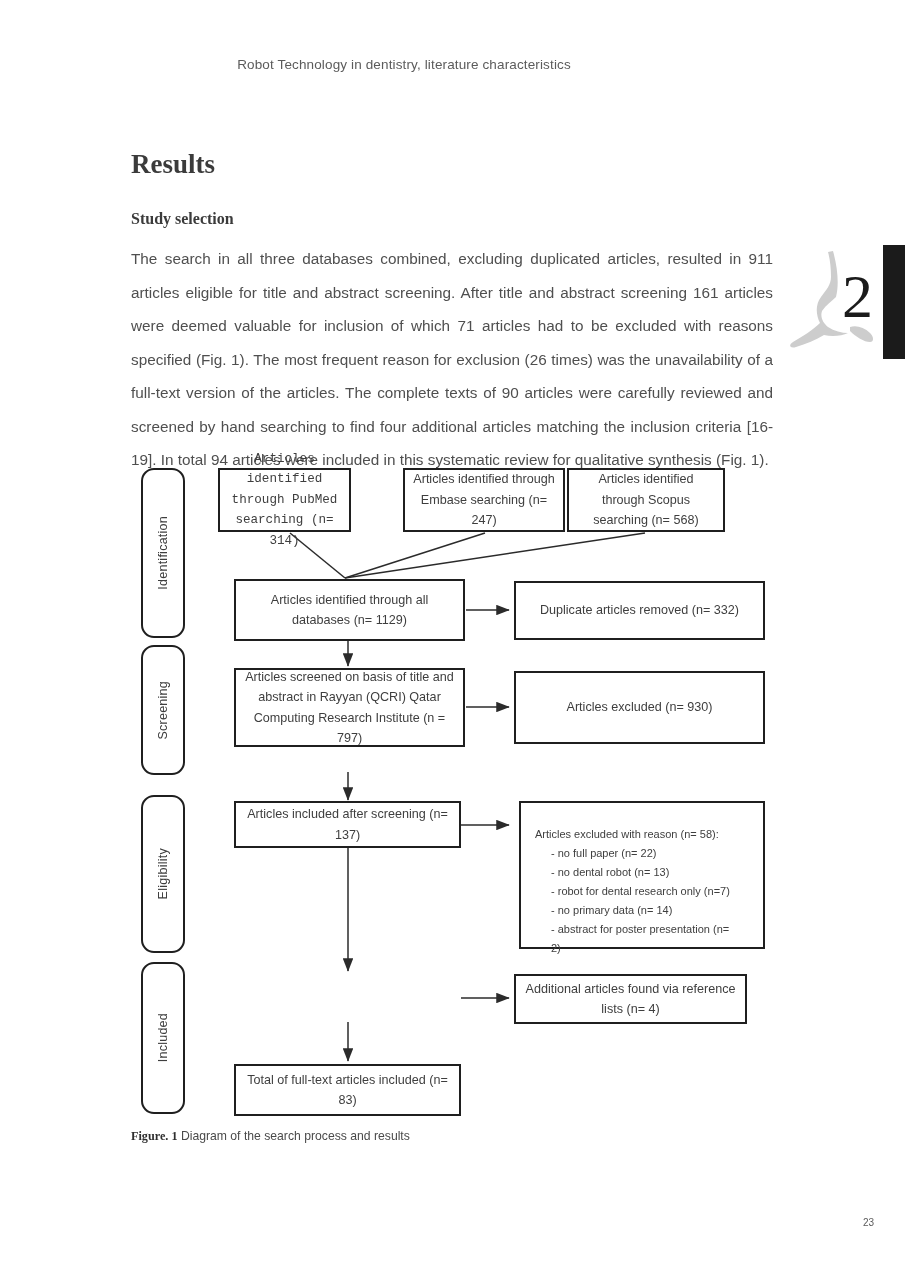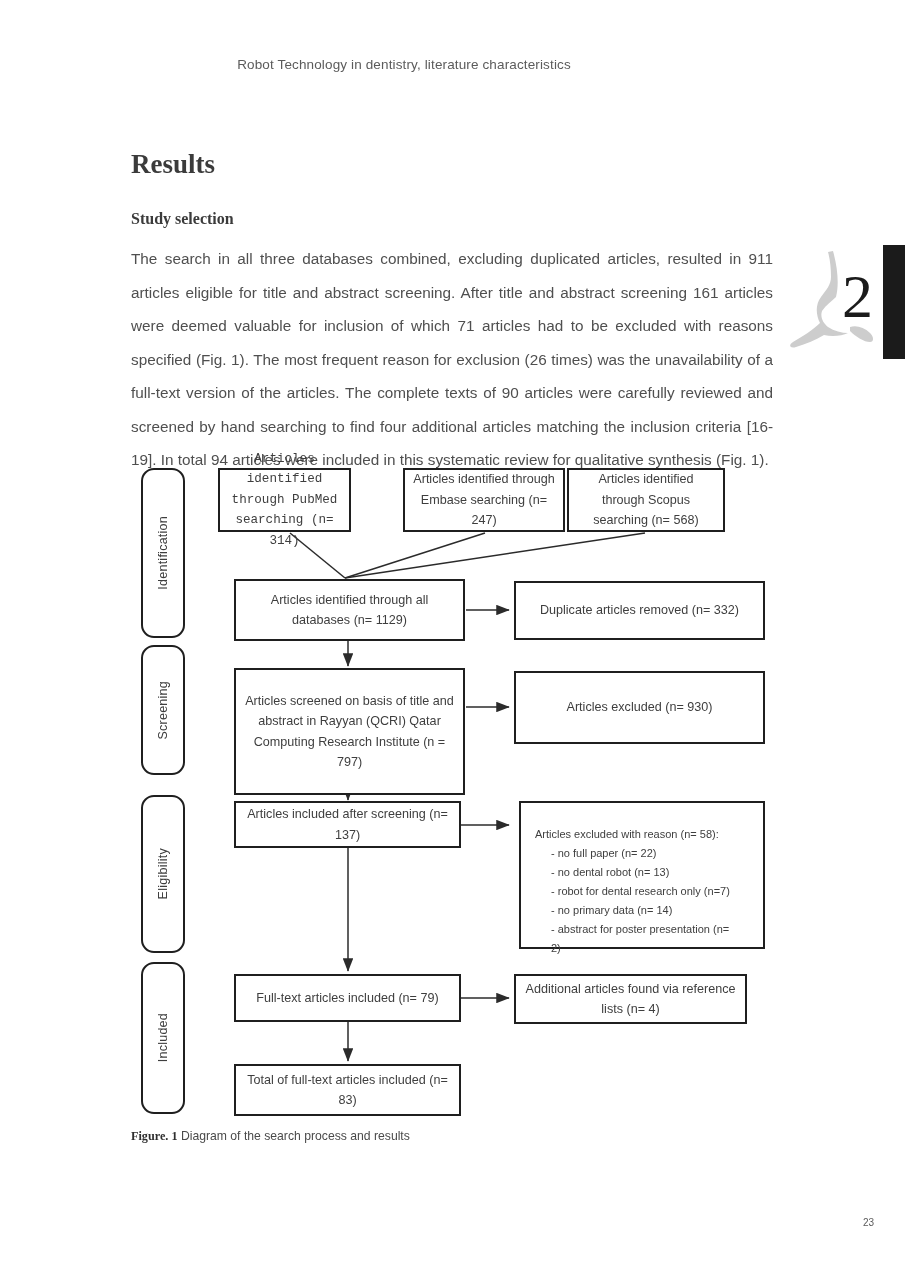--- a/index.html
+++ b/index.html
@@ -230,36 +230,35 @@
       <span>Included</span>
     </div>
 
     <div class="box node" style="left:218px; top:468px; width:133px; height:64px;font-family:Liberation Mono, monospace;">Articles identified through PubMed searching (n= 314)</div>
     <div class="box node" style="left:403px; top:468px; width:162px; height:64px;">Articles identified through Embase searching (n= 247)</div>
     <div class="box node" style="left:567px; top:468px; width:158px; height:64px;">Articles identified through Scopus searching (n= 568)</div>
 
     <div class="box node" style="left:234px; top:579px; width:231px; height:62px;">Articles identified through all databases (n= 1129)</div>
     <div class="box node" style="left:514px; top:581px; width:251px; height:59px;">Duplicate articles removed (n= 332)</div>
 
-    <div class="box node" style="left:234px; top:668px; width:231px; height:127px;">Articles screened on basis of title and abstract in Rayyan (QCRI) Qatar Computing Research Institute (n = 797)</div>
+    <div class="box node" style="left:234px; top:668px; width:231px; height:79px;">Articles screened on basis of title and abstract in Rayyan (QCRI) Qatar Computing Research Institute (n = 797)</div>
     <div class="box node" style="left:514px; top:671px; width:251px; height:73px;">Articles excluded (n= 930)</div>
 
     <div class="box node" style="left:234px; top:801px; width:227px; height:47px;">Articles included after screening (n= 137)</div>
     <div class="box node left-align" style="left:519px; top:801px; width:246px; height:148px;">
       <div>
         <div>Articles excluded with reason (n= 58):</div>
         <div class="reason-list">- no full paper (n= 22)
 - no dental robot (n= 13)
 - robot for dental research only (n=7)
 - no primary data (n= 14)
 - abstract for poster presentation (n= 2)</div>
       </div>
     </div>
 
-    <div class="box node" style="left:234px; top:974px; width:227px; height:48px;">Full-text articles included (n= 79)</div>
     <div class="box node" style="left:514px; top:974px; width:233px; height:50px;">Additional articles found via reference lists (n= 4)</div>
 
     <div class="box node" style="left:234px; top:1064px; width:227px; height:52px;">Total of full-text articles included (n= 83)</div>
   </div>
 
   <div id="figure-caption">
     <span class="caption-label">Figure. 1</span><span> Diagram of the search process and results</span>
   </div>
 
   <div id="folio">23</div>

